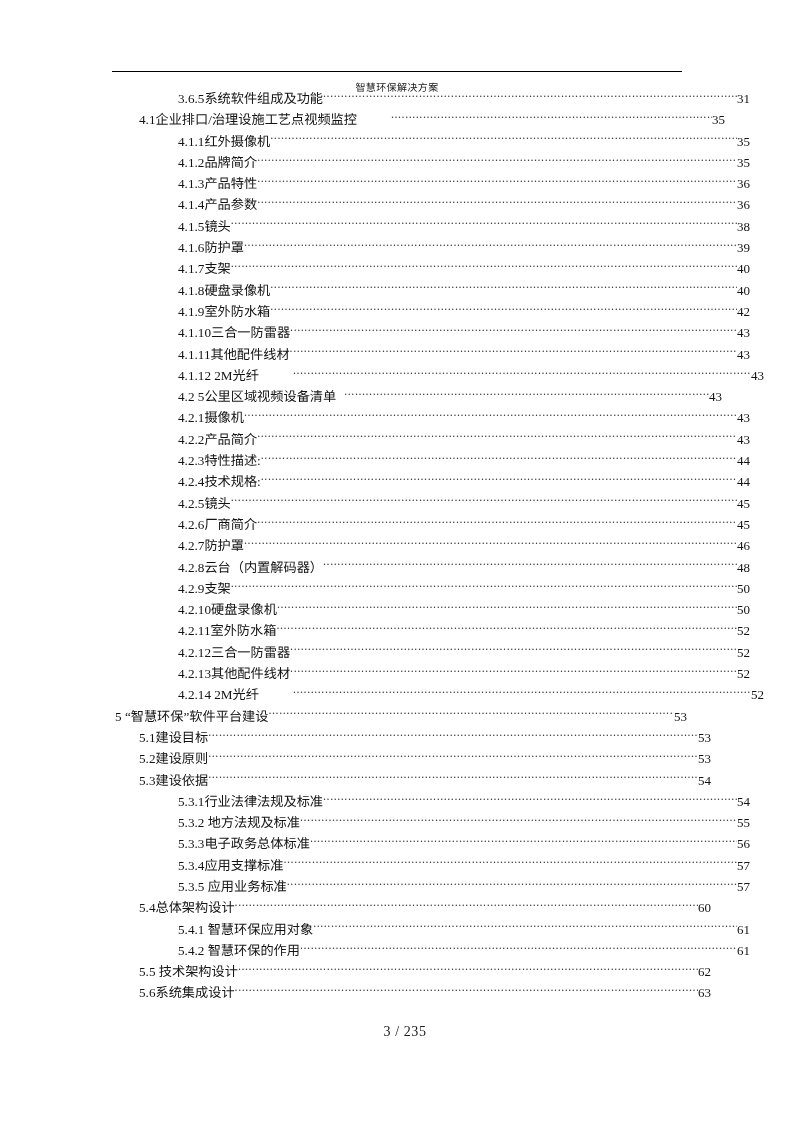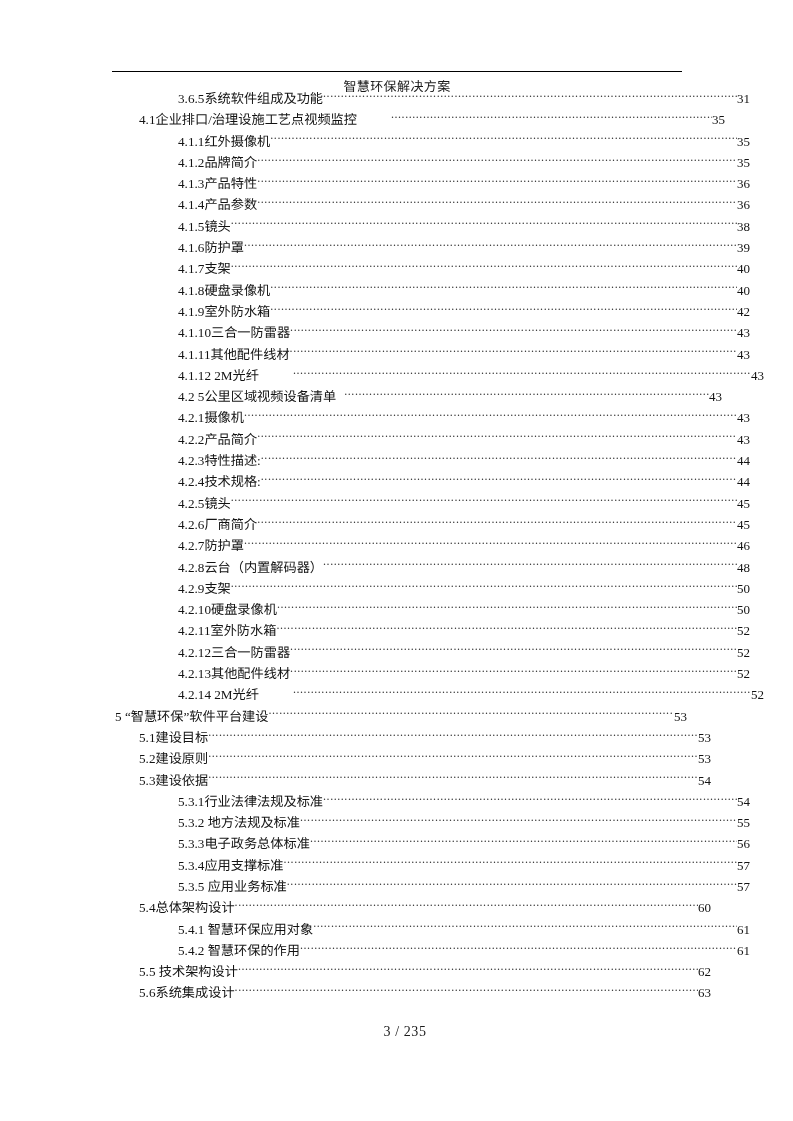--- a/index.html
+++ b/index.html
@@ -25,25 +25,25 @@
   
   .doc-header {
     position: absolute;
     left: 112px;
     top: 50px;
     width: 570px;
     text-align: center;
   }
   .doc-header .header-title {
     display: inline-block;
-    font-size: 13px;
+    font-size: 10px;
     line-height: 16px;
     letter-spacing: 0.4px;
     color: #1a1a1a;
-    font-family: Liberation Mono, monospace;
+    font-family: Liberation Serif, serif;
     margin-top: 30px;
   }
   .header-rule {
     position: absolute;
     left: 112px;
     top: 71px;
     width: 570px;
     height: 0;
     border-top: 1.1px solid #000000;
   }

